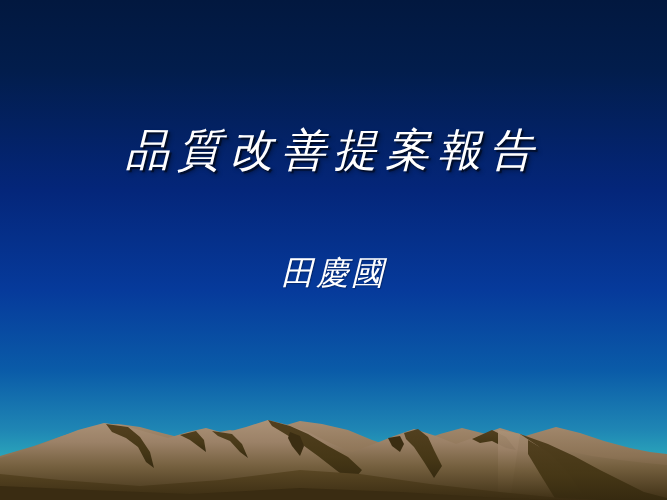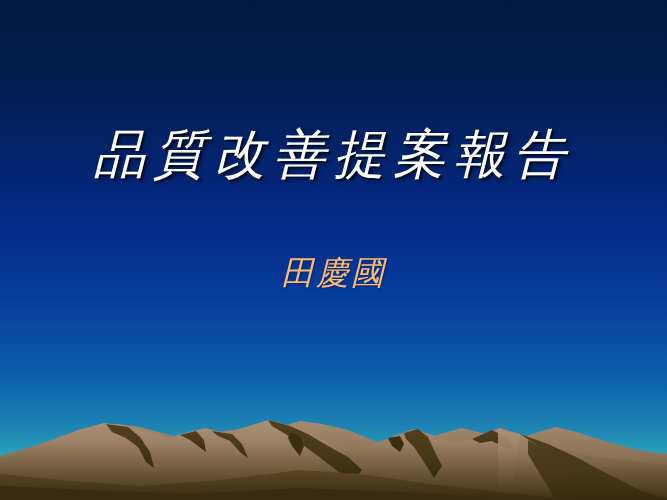--- a/index.html
+++ b/index.html
@@ -46,21 +46,21 @@
   
   .title-block {
     position: absolute;
     left: 0;
     top: 128px;
     width: 667px;
     text-align: center;
   }
   .title {
     display: inline-block;
-    font-size: 52px;
+    font-size: 44px;
     line-height: 1.05;
     font-style: italic;
     font-weight: 400;
     color: #ffffff;
     letter-spacing: 8px;
     text-shadow:
        2px 2px 1px rgba(0,0,0,0.55),
        3px 3px 4px rgba(0,0,0,0.35);
     white-space: nowrap;
   }
@@ -69,21 +69,21 @@
     position: absolute;
     left: 0;
     top: 254px;
     width: 667px;
     text-align: center;
   }
   .sub-name, .sub-date {
     display: block;
     font-style: italic;
     font-weight: 400;
-    color: #fdba74;
+    color: #ffffff;
     letter-spacing: 2px;
     white-space: nowrap;
     text-shadow: 1px 1px 1px rgba(0,0,0,0.28);
   }
   .sub-name {
     font-size: 33px;
     line-height: 1.18;
   }
   .sub-date {
     font-size: 35px;

